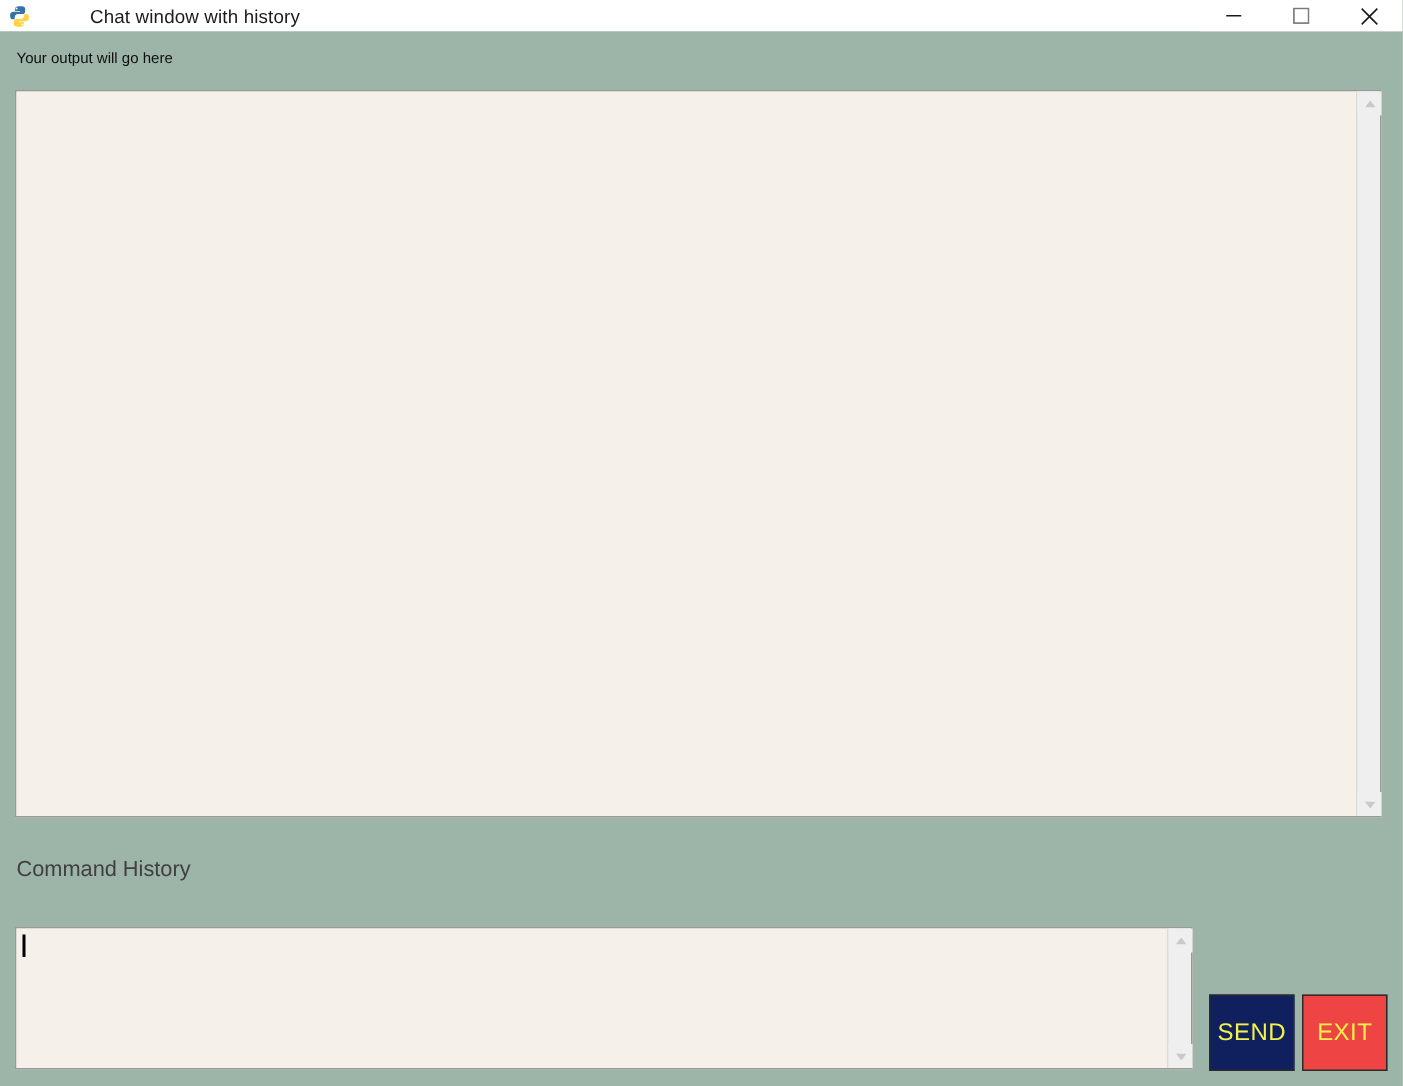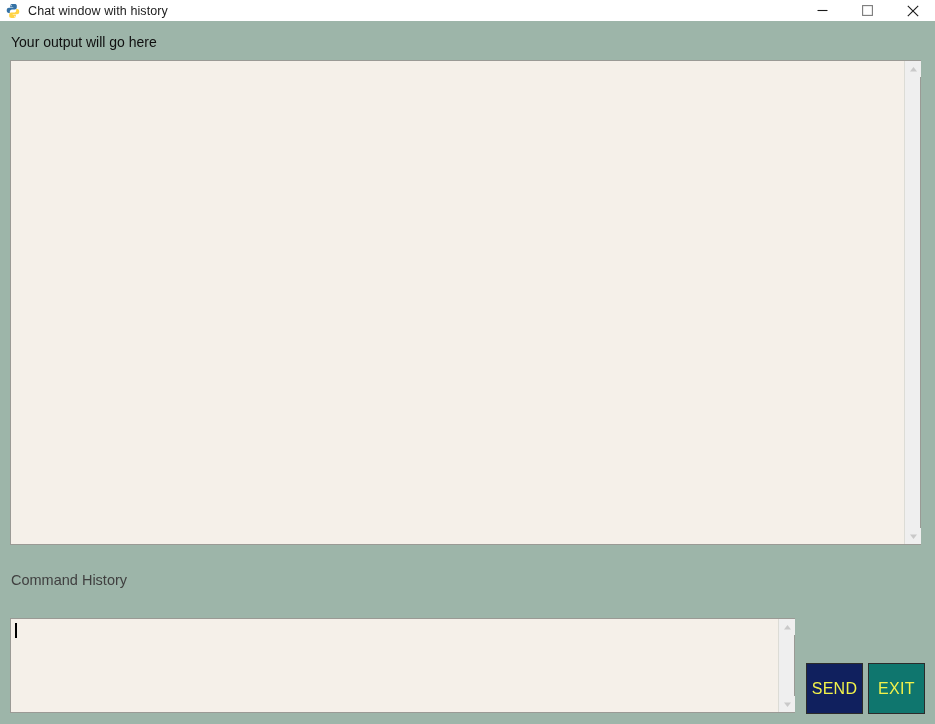--- a/index.html
+++ b/index.html
@@ -40,20 +40,21 @@
     margin-right: 7px;
     flex: 0 0 auto;
     position: relative;
   }
   .title-text {
     font-size: 12.5px;
     color: #1c1c1c;
     font-family: "Liberation Sans", sans-serif;
     letter-spacing: 0.1px;
     white-space: nowrap;
+    margin-left: 32px;
   }
   .win-buttons {
     position: absolute;
     right: 0; top: 0;
     height: 21px;
     display: flex;
   }
   .win-btn {
     width: 45px;
     height: 21px;
@@ -70,21 +71,21 @@
     left: 0; top: 21px;
     width: 935px;
     height: 703px;
     background: #9db5a9;
   }
 
   .label-output {
     position: absolute;
     left: 11px;
     top: 13px;
-    font-size: 14px;
+    font-size: 10px;
     color: #0f0f0f;
     font-family: "Liberation Sans", sans-serif;
     white-space: nowrap;
   }
 
   .label-history {
     position: absolute;
     left: 11px;
     top: 551px;
     font-size: 14.5px;
@@ -186,21 +187,21 @@
     border: 1px solid #2b2b2b;
   }
   .btn-send {
     left: 806px;
     top: 642px;
     background: #10205e;
   }
   .btn-exit {
     left: 868px;
     top: 642px;
-    background: #0f766e;
+    background: #ef4444;
   }
 
   
   .watermark {
     position: absolute;
     left: 766px;
     top: 671px;
     font-size: 21px;
     color: #d8d8d8;
     opacity: 0.85;

